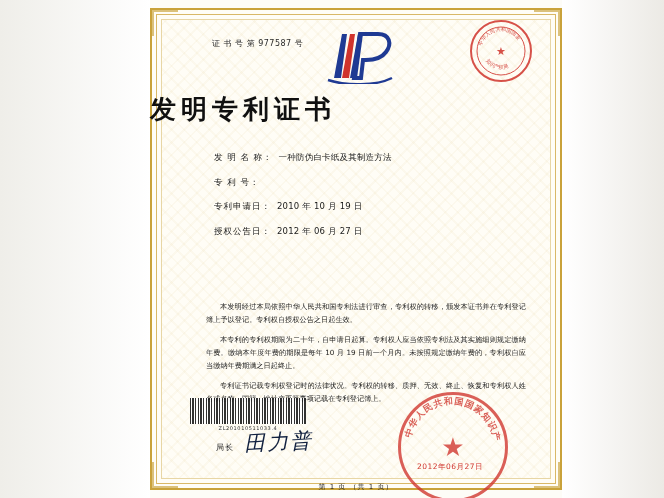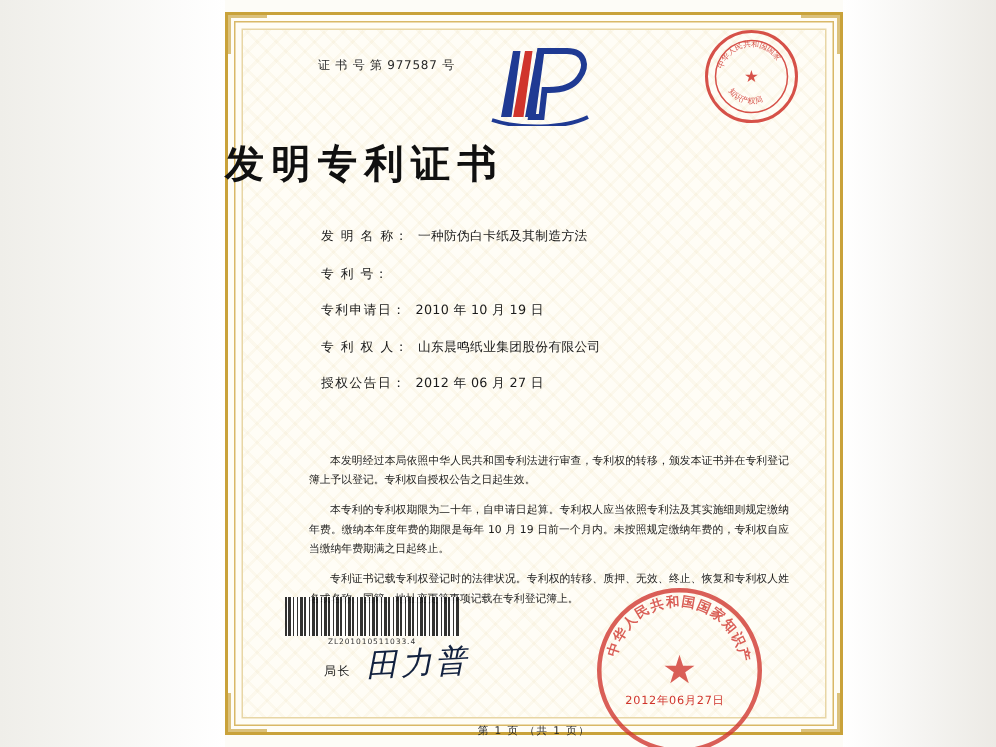--- a/index.html
+++ b/index.html
@@ -332,24 +332,20 @@
       <span class="value">一种防伪白卡纸及其制造方法</span>
     </div>
     <div class="field">
       <span class="label">专 利 号：</span>
     </div>
     <div class="field">
       <span class="label">专利申请日：</span>
       <span class="value">2010 年 10 月 19 日</span>
     </div>
     <div class="field">
-      <span class="label">专 利 权 人：</span>
-      <span class="value">山东晨鸣纸业集团股份有限公司</span>
-    </div>
-    <div class="field">
       <span class="label">授权公告日：</span>
       <span class="value">2012 年 06 月 27 日</span>
     </div>
   </div>
 
   <div class="body-text">
     <p>本发明经过本局依照中华人民共和国专利法进行审查，专利权的转移，颁发本证书并在专利登记簿上予以登记。专利权自授权公告之日起生效。</p>
     <p>本专利的专利权期限为二十年，自申请日起算。专利权人应当依照专利法及其实施细则规定缴纳年费。缴纳本年度年费的期限是每年 10 月 19 日前一个月内。未按照规定缴纳年费的，专利权自应当缴纳年费期满之日起终止。</p>
     <p>专利证书记载专利权登记时的法律状况。专利权的转移、质押、无效、终止、恢复和专利权人姓名或名称、国籍、地址变更等事项记载在专利登记簿上。</p>
   </div>

